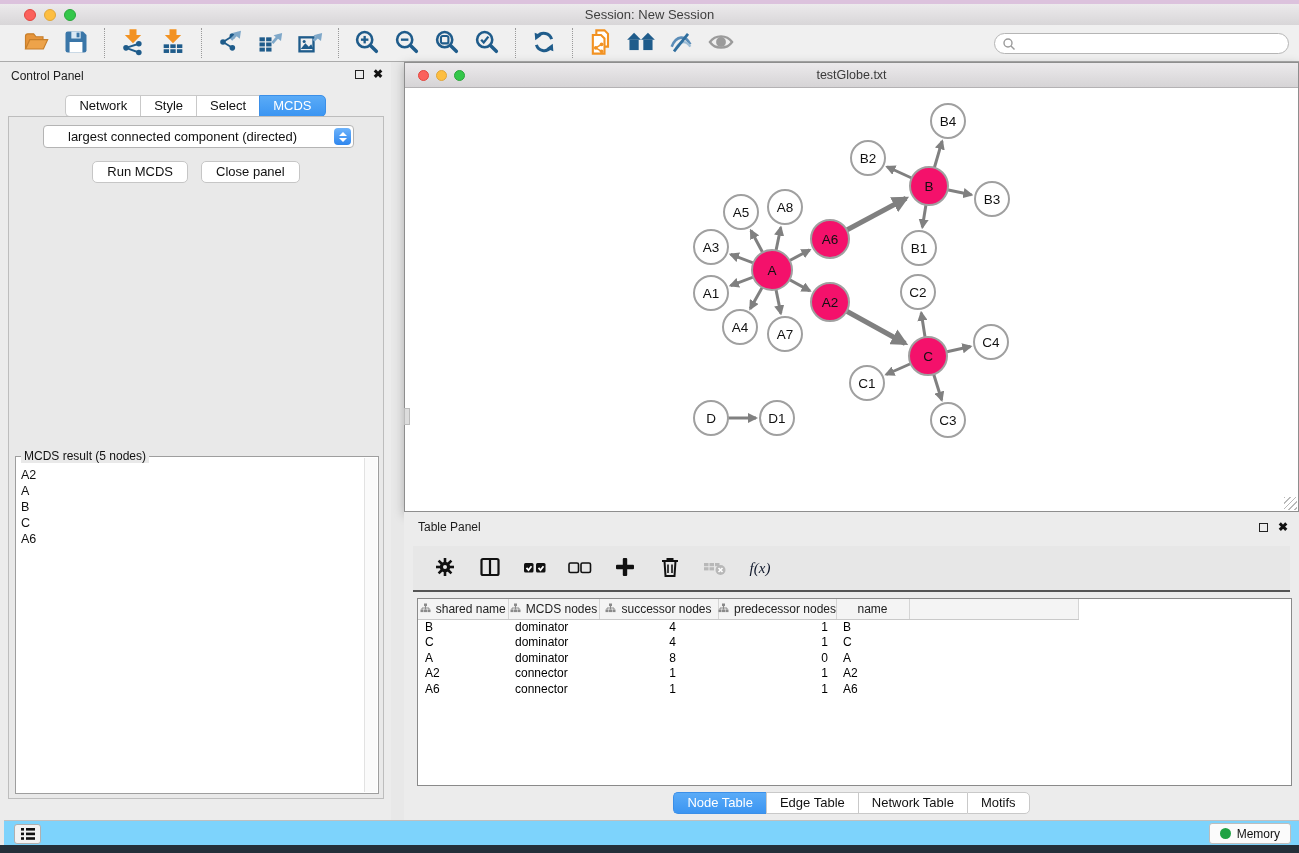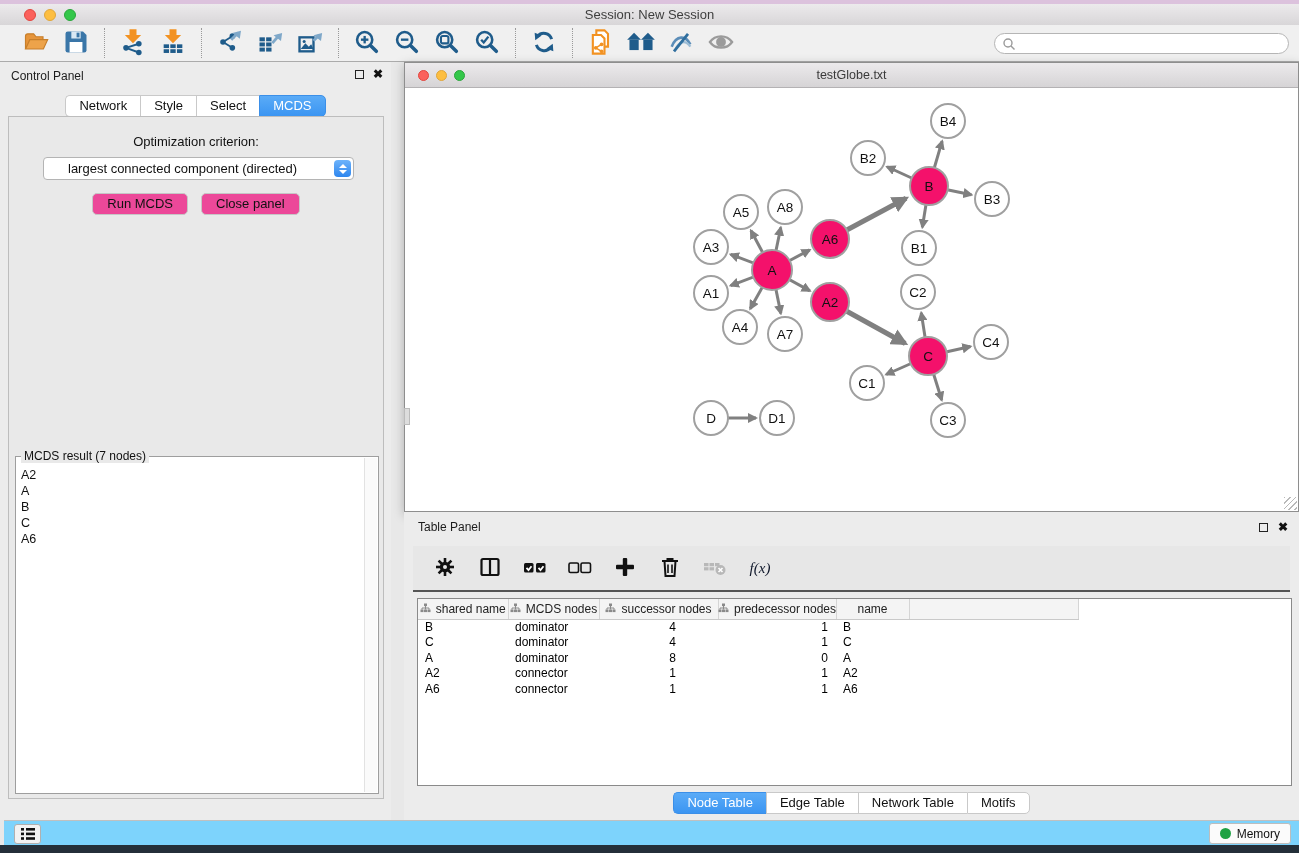--- a/index.html
+++ b/index.html
@@ -48,21 +48,21 @@
     background:#e9e9e9; border:1px solid #bdbdbd; }
   .opt-label { text-align:center; font-size:13px; color:#111; margin-top:17px; }
   .select-box { position:relative; margin:8px 29px 0 34px; height:23px; background:#fff;
     border:1px solid #b4b4b4; border-radius:4px; display:flex; align-items:center; cursor:pointer; }
   .select-value { font-size:13px; color:#111; padding-left:24px; white-space:nowrap; }
   .select-stepper { position:absolute; right:2px; top:2px; width:17px; height:17px; border-radius:4px;
     background:linear-gradient(#6db3fb,#2e86ee); display:flex; flex-direction:column; align-items:center; justify-content:center; gap:2px; }
   .chev-up { width:0; height:0; border-left:4px solid transparent; border-right:4px solid transparent; border-bottom:4px solid #fff; }
   .chev-dn { width:0; height:0; border-left:4px solid transparent; border-right:4px solid transparent; border-top:4px solid #fff; }
   .btn-row { display:flex; justify-content:center; gap:13px; margin-top:13px; }
-  .mac-btn { background:#ec4899; border:1px solid #c6c6c6; border-radius:5px; font-size:13px; color:#111;
+  .mac-btn { background:#ffffff; border:1px solid #c6c6c6; border-radius:5px; font-size:13px; color:#111;
     padding:2px 14px 3px; cursor:pointer; font-family:"Liberation Sans",sans-serif; }
 
   .result-group { position:absolute; left:6px; right:4px; top:339px; bottom:4px; border:1px solid #9e9e9e; background:#fff; }
   .result-legend { position:absolute; top:-8px; left:5px; background:#e9e9e9; font-size:12px; color:#111; padding:0 3px; }
   .result-list { position:absolute; inset:1px 14px 1px 1px; overflow:hidden; padding-top:9px; }
   .result-item { font-size:12.5px; color:#111; padding-left:4px; line-height:16px; cursor:default; }
   .result-scroll { position:absolute; top:1px; bottom:1px; right:1px; width:13px; background:#fafafa; border-left:1px solid #e2e2e2; }
 
   
   .network-window { position:absolute; left:404px; top:62px; width:895px; height:450px;
@@ -305,34 +305,33 @@
         <span class="close-x">✖</span>
       </span>
     </div>
     <div class="cp-tabs" id="cp-tabs">
         <div class="tab">Network</div>
         <div class="tab">Style</div>
         <div class="tab">Select</div>
         <div class="tab active">MCDS</div>
       </div>
     <div class="cp-body">
-      <div class="opt-label">Optimization criterion:</div>
       <div class="select-box">
         <span class="select-value">largest connected component (directed)</span>
         <span class="select-stepper">
           <span class="chev-up"></span>
             <span class="chev-dn"></span>
         </span>
       </div>
       <div class="btn-row">
         <button class="mac-btn">Run MCDS</button>
         <button class="mac-btn">Close panel</button>
       </div>
       <div class="result-group">
-        <span class="result-legend">MCDS result (7 nodes)</span>
+        <span class="result-legend">MCDS result (5 nodes)</span>
         <div class="result-list" id="result-list">
             <div class="result-item">A2</div>
             <div class="result-item">A</div>
             <div class="result-item">B</div>
             <div class="result-item">C</div>
             <div class="result-item">A6</div>
           </div>
         <div class="result-scroll"></div>
       </div>
     </div>

